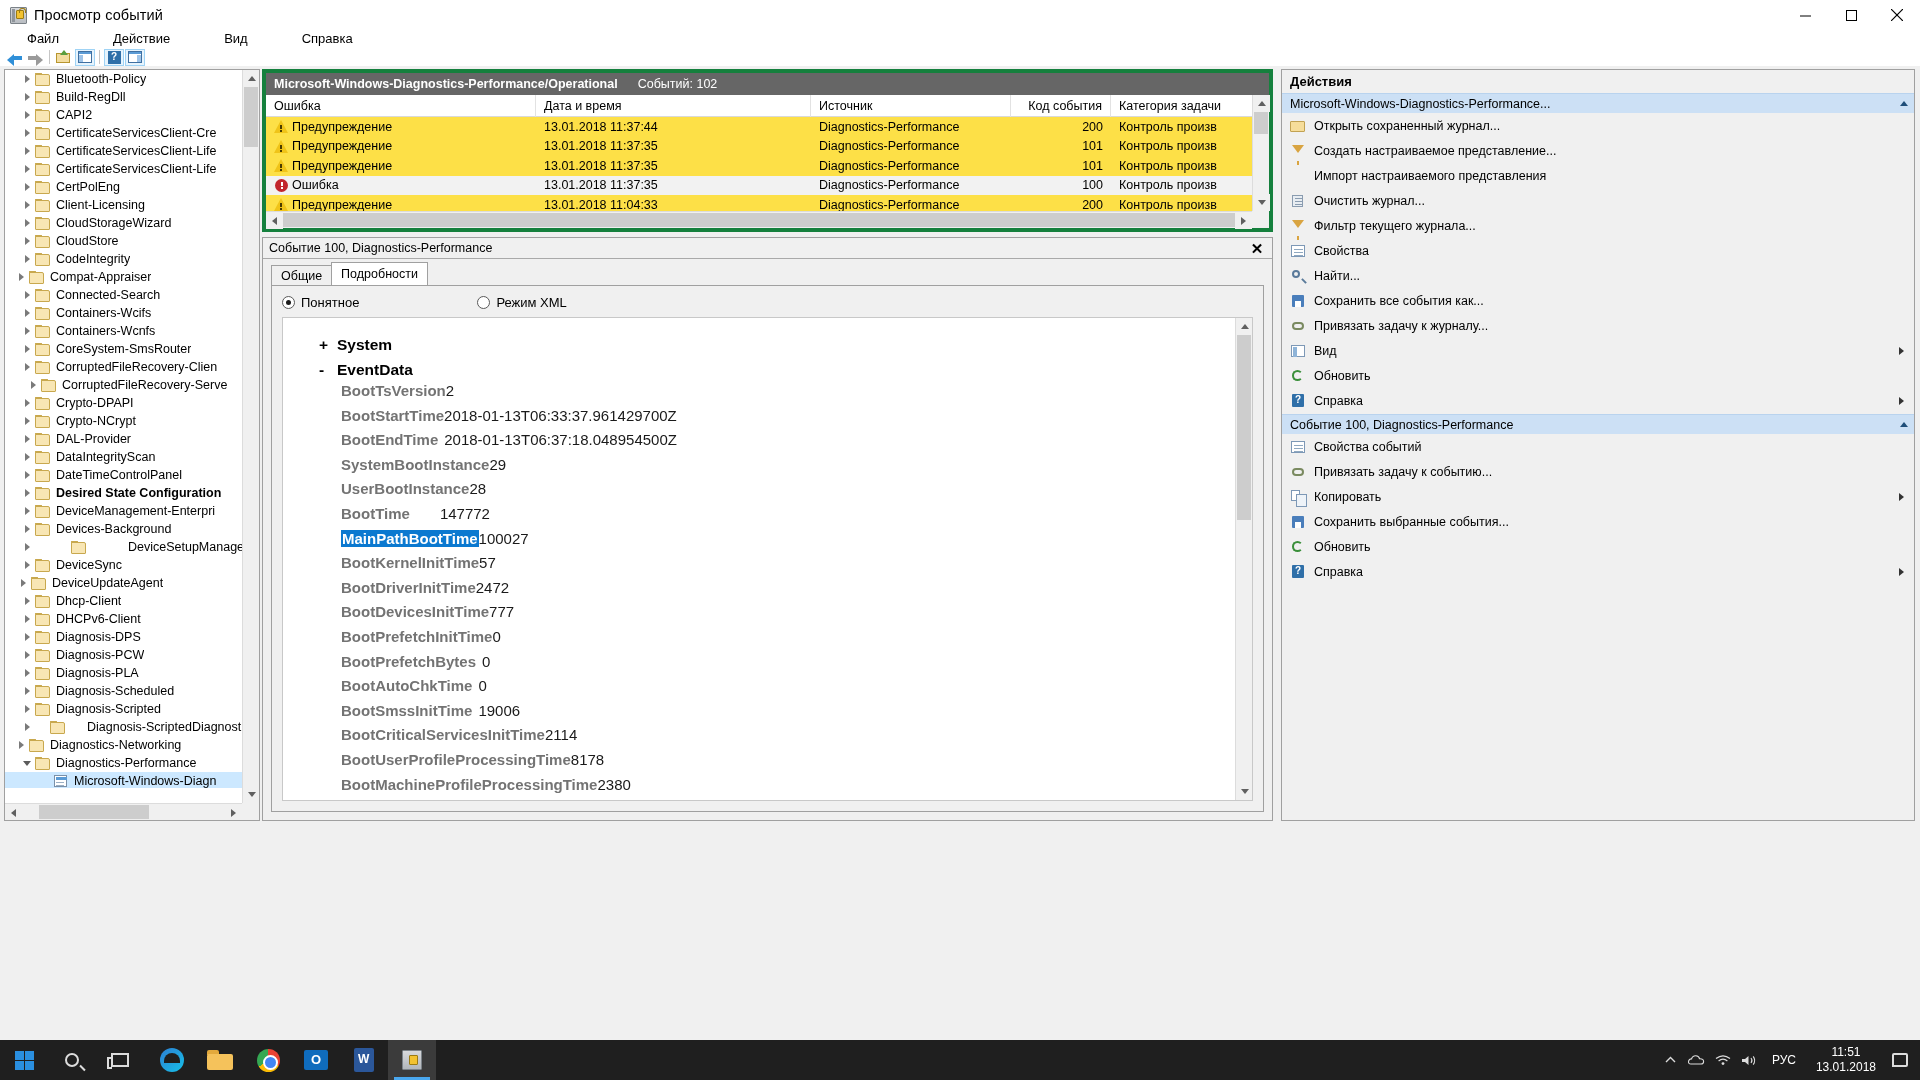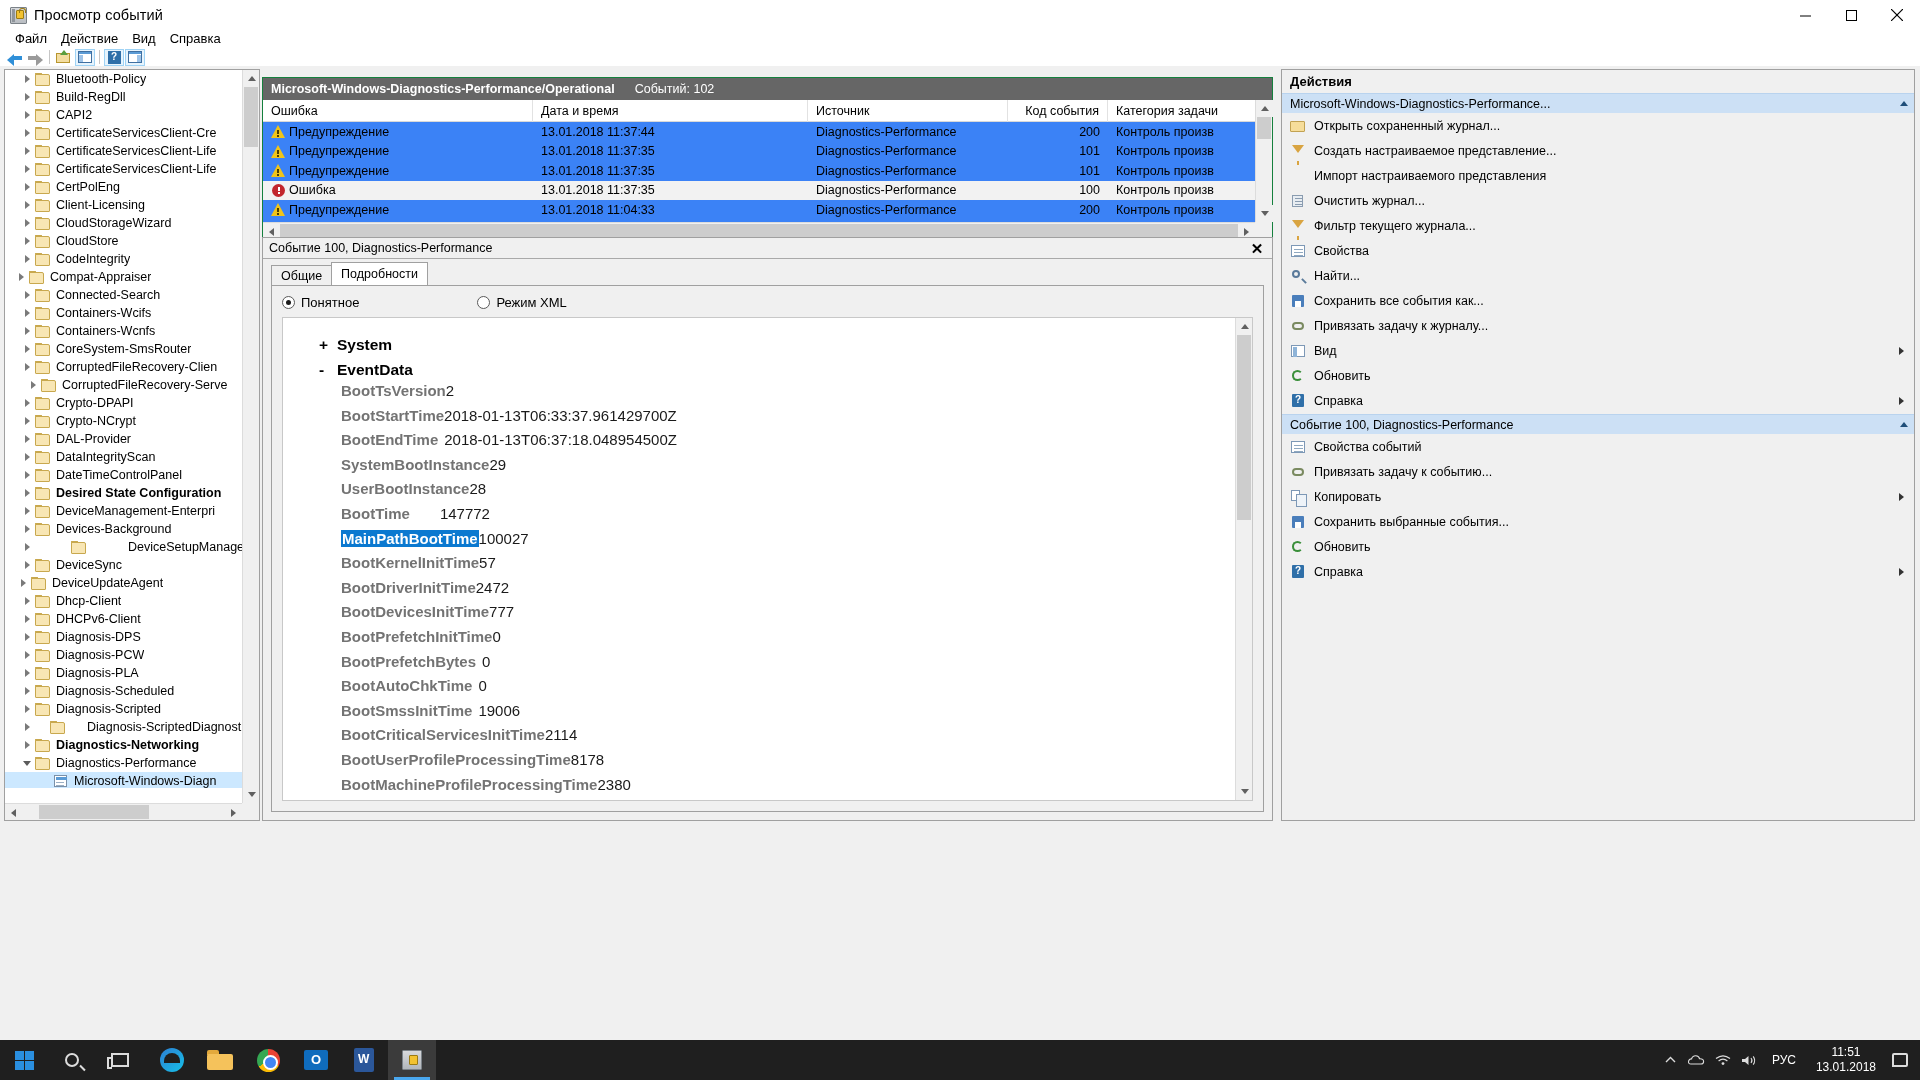--- a/index.html
+++ b/index.html
@@ -43,21 +43,21 @@
   }
   .win-buttons { margin-left: auto; display: flex; height: 30px; }
   .win-btn {
     width: 46px; height: 30px; display: flex; align-items: center; justify-content: center;
   }
   .win-btn svg { display: block; }
 
   
   .menubar {
     position: absolute; left: 0; top: 30px; width: 1920px; height: 18px;
-    background: #ffffff; display: flex; align-items: center; padding-left: 8px;
+    background: #ffffff; display: flex; align-items: center; padding-left: 20px; gap: 40px;
   }
   .menu-item {
     font-size: 13px; color: #000; padding: 0 7px; line-height: 18px; white-space: nowrap;
   }
 
   
   .toolbar {
     position: absolute; left: 0; top: 48px; width: 1920px; height: 18px;
     background: #ffffff; display: flex; align-items: center; padding-left: 4px; gap: 1px;
   }
@@ -168,22 +168,22 @@
   .sb-arrow .tri-rt { width:0;height:0;border-top:4px solid transparent;border-bottom:4px solid transparent;border-left:5px solid #606060; }
   .sb-thumb { position: absolute; background: #cdcdcd; }
 
   
   .middle {
     position: absolute; left: 262px; top: 3px; width: 1016px; height: 752px;
   }
 
   
   .events-block {
-    position: absolute; left: 0; top: 8px; width: 1011px; height: 163px;
-    background: #3b82f6; border: 1px solid #15803d;
+    position: absolute; left: 0; top: 0; width: 1011px; height: 163px;
+    background: #fde047; border: 4px solid #15803d;
   }
   .events-header {
     position: absolute; left: 0; top: 0; right: 0; height: 22px;
     background: #666666; color: #ffffff; display: flex; align-items: center;
     padding-left: 8px; font-size: 12.5px; font-weight: bold;
   }
   .events-header .count {
     font-weight: normal; margin-left: 20px; font-size: 12.5px;
   }
   .ev-colhead {
@@ -837,21 +837,21 @@
           <div class="tree-row" style="padding-left: 14px; justify-content: space-between;">
             <span class="tw-expander">
               <span class="chev"></span>
             </span>
             <span class="folder-icon">
               <span class="f-tab"></span>
               <span class="f-back"></span>
             </span>
             <span class="tree-label">Diagnosis-ScriptedDiagnosti</span>
           </div>
-          <div class="tree-row" style="padding-left: 14px; font-weight: bold;">
+          <div class="tree-row" style="padding-left: 8px;">
             <span class="tw-expander">
               <span class="chev"></span>
             </span>
             <span class="folder-icon">
               <span class="f-tab"></span>
               <span class="f-back"></span>
             </span>
             <span class="tree-label">Diagnostics-Networking</span>
           </div>
           <div class="tree-row" style="padding-left: 14px;">

